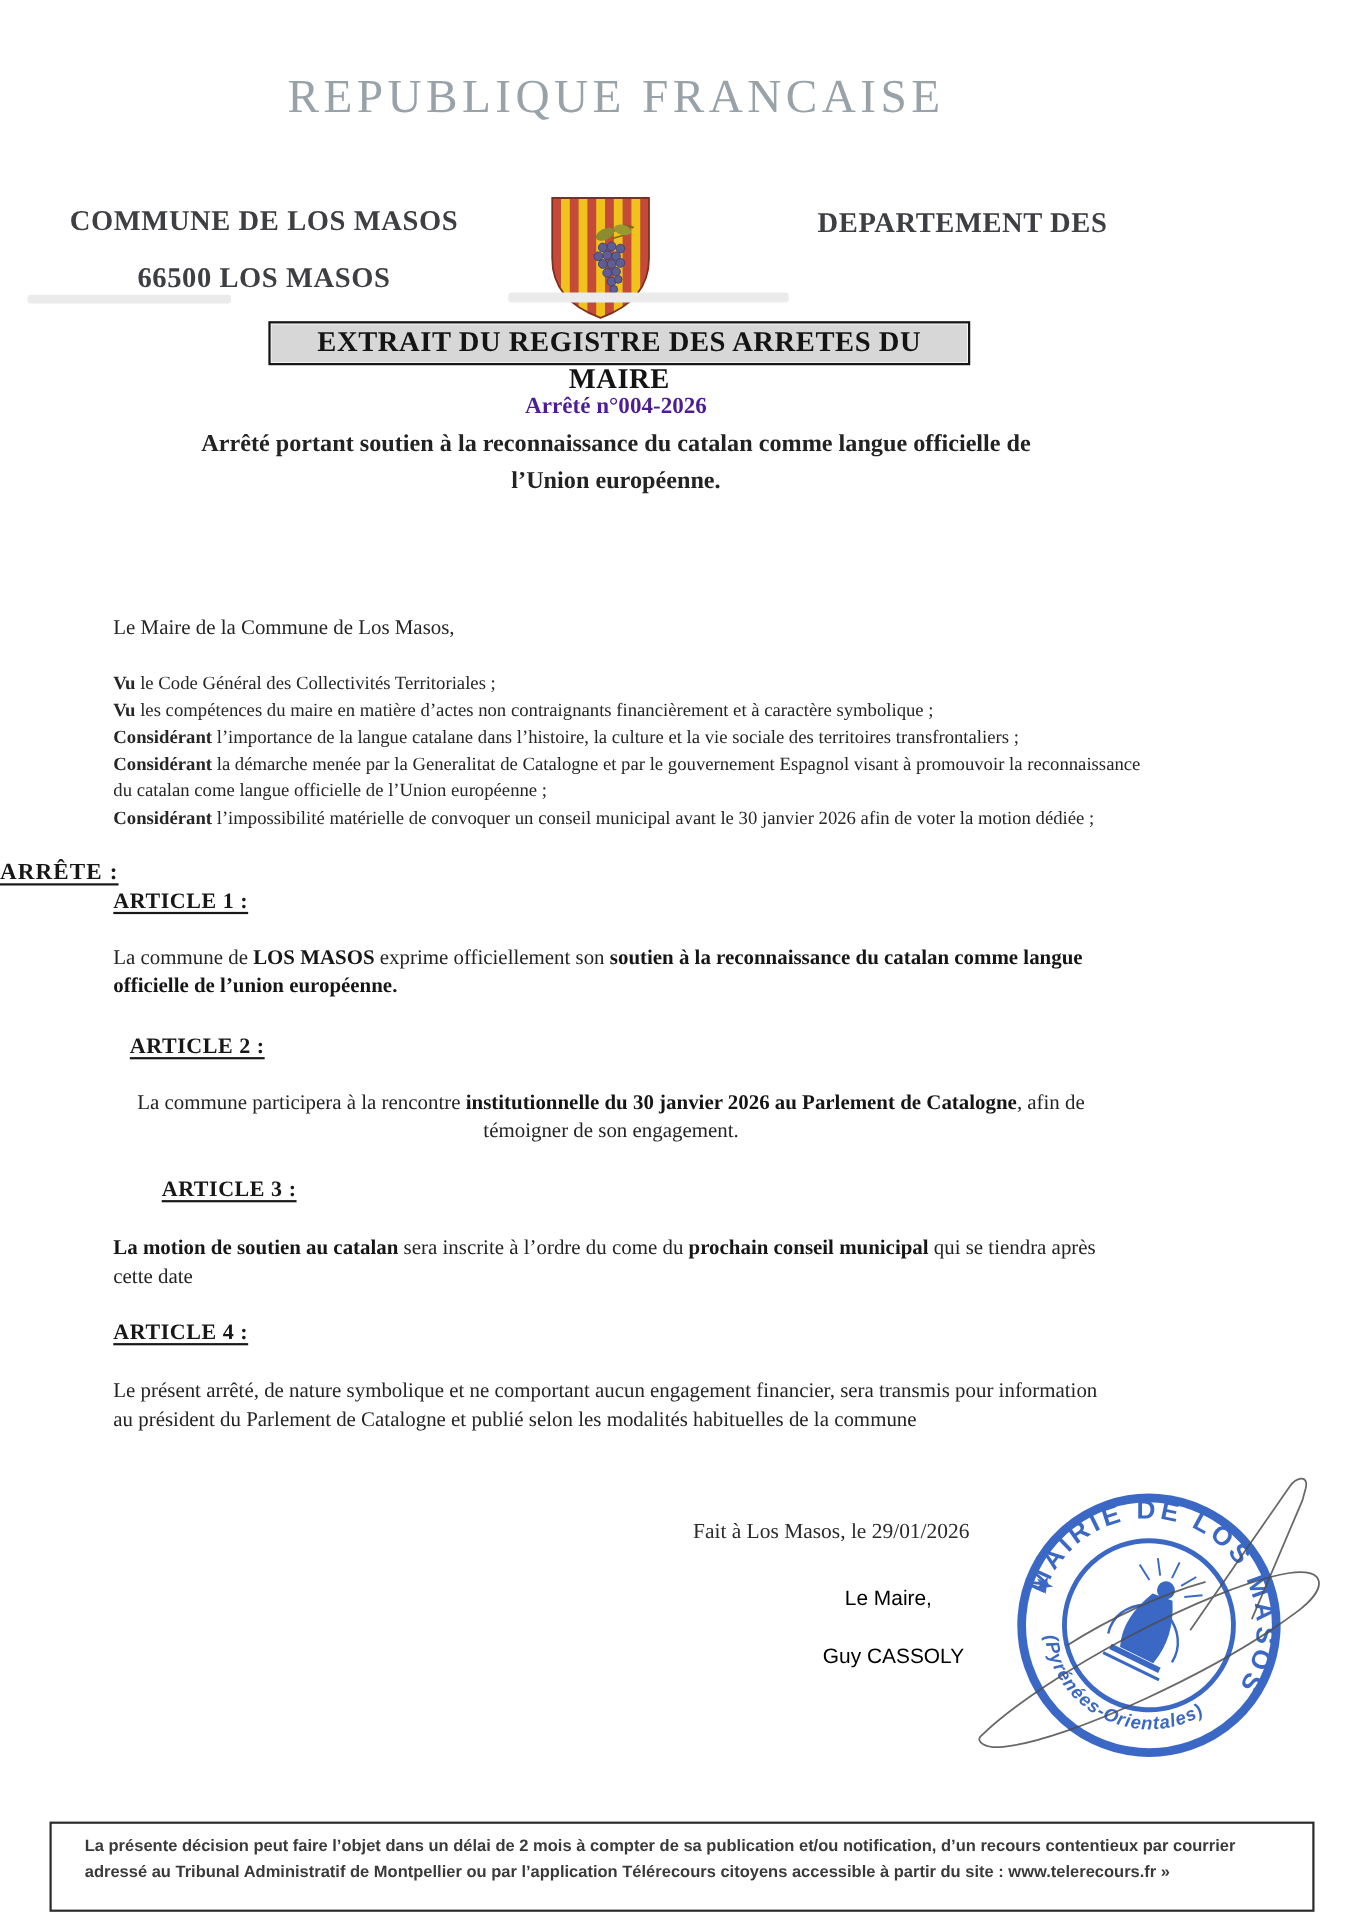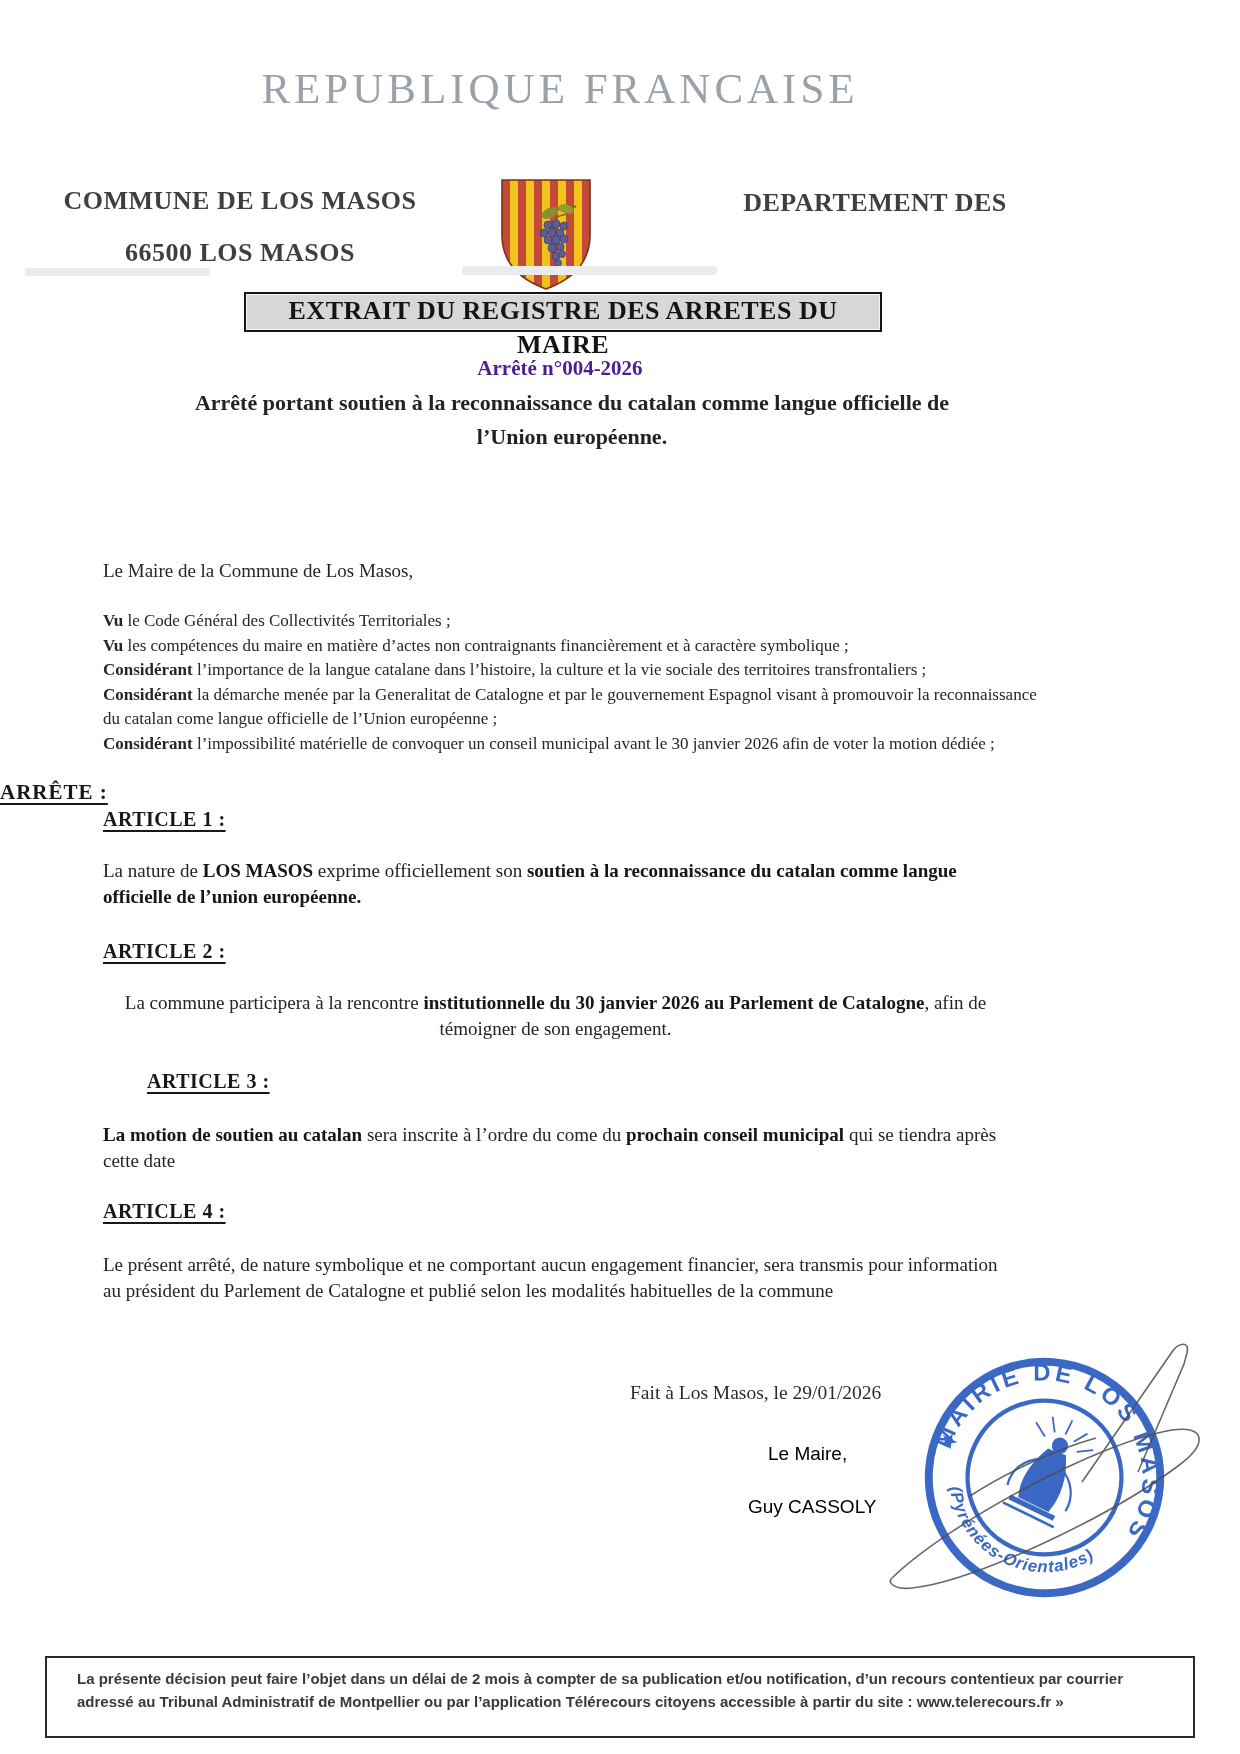--- a/index.html
+++ b/index.html
@@ -15,21 +15,21 @@
   }
   .org-block{ text-align:center; color:#3d3f42; font-weight:bold; font-size:26px; letter-spacing:.5px;}
   .org-block .l2{margin-top:22px;}
   .banner{
     left:244px; top:292px; width:634px; height:36px;
     background:#d7d7d7; border:2px solid #161616; box-shadow:inset 0 0 0 1px #f4f4f4;
     text-align:center; font-weight:bold; font-size:26px; line-height:34px; color:#141414;
     letter-spacing:.5px;
   }
   .arrete-no{ left:0; top:356px; width:1120px; text-align:center; font-weight:bold; font-size:21px; color:#4c1d95;}
-  .subject{ left:0; width:1120px; text-align:center; font-weight:bold; font-size:22px; color:#232323;padding-left:12px;}
+  .subject{ left:0; width:1120px; text-align:center; font-weight:bold; font-size:22px; color:#232323;}
   .opening{ left:103px; top:560px; font-size:19px; }
   .recitals{ left:103px; top:609px; width:940px; font-size:17px; line-height:24.5px;}
   .recitals p{margin:0;}
   .order-heading{
     left:0; top:780px; width:1120px; font-weight:bold; font-size:21px;
     letter-spacing:1px; color:#181818;
     text-decoration:underline; text-underline-offset:4px; text-decoration-thickness:2px;
   }
   .article-heading{
     left:103px; font-weight:bold; font-size:20px; color:#181818; letter-spacing:.5px;
@@ -121,23 +121,23 @@
     <p><b>Vu</b><span> le Code Général des Collectivités Territoriales ;</span></p>
     <p><b>Vu</b><span> les compétences du maire en matière d’actes non contraignants financièrement et à caractère symbolique ;</span></p>
     <p><b>Considérant</b><span> l’importance de la langue catalane dans l’histoire, la culture et la vie sociale des territoires transfrontaliers ;</span></p>
     <p><b>Considérant</b><span> la démarche menée par la Generalitat de Catalogne et par le gouvernement Espagnol visant à promouvoir la reconnaissance du catalan come langue officielle de l’Union européenne ;</span></p>
     <p><b>Considérant</b><span> l’impossibilité matérielle de convoquer un conseil municipal avant le 30 janvier 2026 afin de voter la motion dédiée ;</span></p>
   </div>
 
   <div class="abs order-heading">ARRÊTE :</div>
 
   <div class="abs article-heading" style="top:808px;">ARTICLE 1 :</div>
-  <div class="abs article-body" style="top:858px;"><span>La nature de </span><b>LOS MASOS</b><span> exprime officiellement son </span><b>soutien à la reconnaissance du catalan comme langue officielle de l’union européenne.</b></div>
+  <div class="abs article-body" style="top:858px;"><span>La commune de </span><b>LOS MASOS</b><span> exprime officiellement son </span><b>soutien à la reconnaissance du catalan comme langue officielle de l’union européenne.</b></div>
 
-  <div class="abs article-heading" style="top:940px;">ARTICLE 2 :</div>
+  <div class="abs article-heading" style="top:940px;margin-left:15px;">ARTICLE 2 :</div>
   <div class="abs article-body" style="top:990px;text-align:center;"><span>La commune participera à la rencontre </span><b>institutionnelle du 30 janvier 2026 au Parlement de Catalogne</b><span>, afin de témoigner de son engagement.</span></div>
 
   <div class="abs article-heading" style="top:1070px;margin-left:44px;">ARTICLE 3 :</div>
   <div class="abs article-body" style="top:1122px;"><b>La motion de soutien au catalan</b><span> sera inscrite à l’ordre du come du </span><b>prochain conseil municipal</b><span> qui se tiendra après cette date</span></div>
 
   <div class="abs article-heading" style="top:1200px;">ARTICLE 4 :</div>
   <div class="abs article-body" style="top:1252px;"><span>Le présent arrêté, de nature symbolique et ne comportant aucun engagement financier, sera transmis pour information au président du Parlement de Catalogne et publié selon les modalités habituelles de la commune</span></div>
 
   <div class="abs closing-date">Fait à Los Masos, le 29/01/2026</div>
   <div class="abs sig-sans" style="left:768px; top:1443px;">Le Maire,</div>

